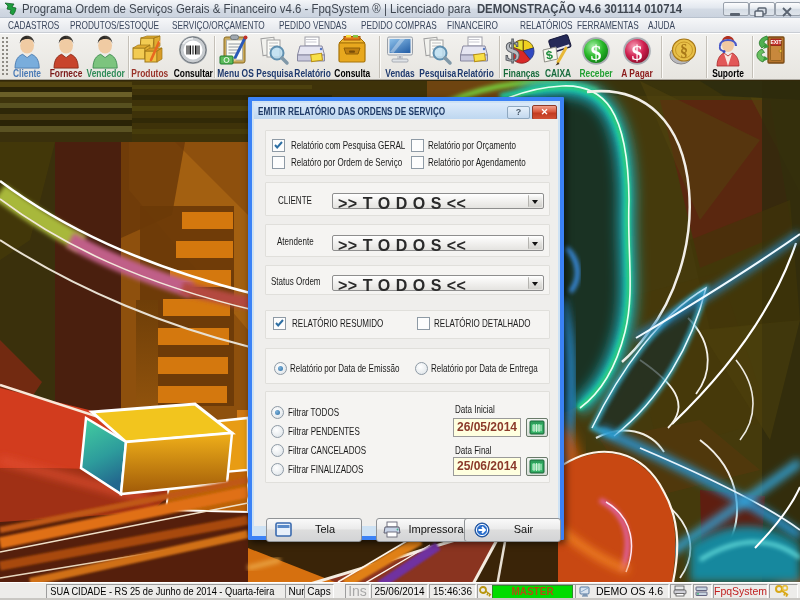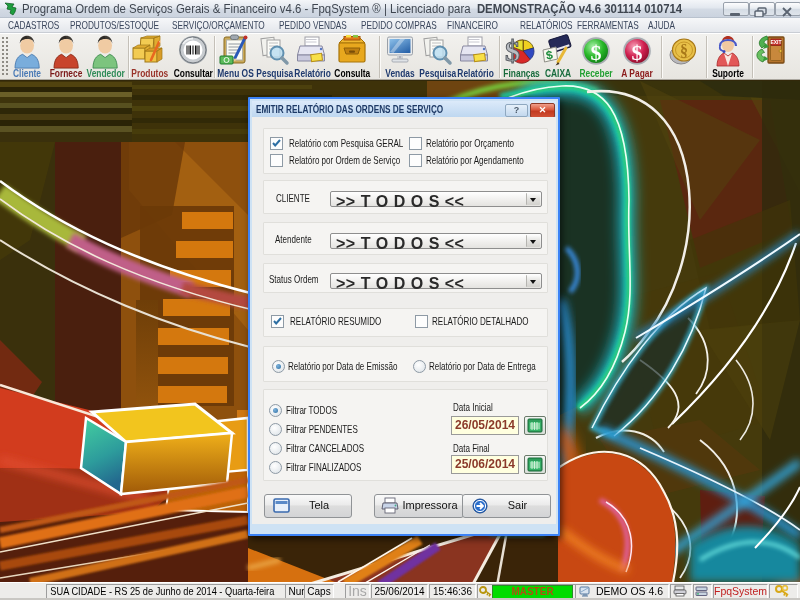--- a/index.html
+++ b/index.html
@@ -10,39 +10,39 @@
 .winbtn{top:2px;height:12px;width:24px;border:1px solid #98A0AB;border-radius:2px;background:linear-gradient(#FDFDFE,#E8ECF1 45%,#D4DBE4 50%,#DFE4EB);}
 #menubar{left:0;top:18px;width:800px;height:14px;background:linear-gradient(#F6F7F9,#E4E7EC);border-bottom:1px solid #C9CDD4;font-size:11px;color:#3A465C;}
 #menubar span{position:absolute;top:1px;white-space:nowrap;transform:scaleX(0.75);transform-origin:left top;}
 #toolbar{left:0;top:33px;width:800px;height:45px;background:linear-gradient(#F2F1EE,#E7E5E0);border-top:1px solid #FFFFFF;border-bottom:1px solid #ABA79F;}
 .tsep{position:absolute;top:36px;height:42px;width:1px;background:#C4C0B8;border-right:1px solid #FBFAF8;}
 .tlbl{position:absolute;top:68px;font-size:10px;font-weight:bold;white-space:nowrap;transform:scaleX(0.84);}
 .grip{position:absolute;left:2px;top:37px;width:8px;height:40px;background-image:radial-gradient(circle at 1.2px 1.2px,#8E8B84 1px,transparent 1.2px);background-size:4px 4px;}
 #statusbar{left:0;top:582px;width:800px;height:16px;background:#EDECEA;border-top:1px solid #FFFFFF;font-size:11px;color:#000;}
 .scell{position:absolute;top:1px;height:13px;border:1px solid;border-color:#9D9D9D #FDFDFD #FDFDFD #9D9D9D;background:#EDECEA;line-height:13px;white-space:nowrap;overflow:hidden;}
 #bottomframe{left:0;top:598px;width:800px;height:2px;background:#C9C7C3;}
-#dlg{left:248px;top:97px;width:308px;height:435px;background:#CEE2F4;border:2px solid #3b82f6;border-radius:1px;box-shadow:2px 3px 7px rgba(0,0,0,0.6);}
+#dlg{left:248px;top:97px;width:308px;height:435px;background:#CEE2F4;border:4px solid #3b82f6;border-radius:1px;box-shadow:2px 3px 7px rgba(0,0,0,0.6);}
 #dlg-title{position:absolute;left:2px;top:2px;right:2px;height:16px;background:linear-gradient(#DCEAFA,#BED7F0);}
 #dlg-title b{position:absolute;left:4px;top:2px;font-size:10.5px;color:#1E3A66;white-space:nowrap;transform:scaleX(0.78);transform-origin:left top;}
 #dlg-body{position:absolute;left:2px;top:18px;right:2px;bottom:10px;background:#EFEEEC;}
 .panel{position:absolute;left:11px;width:283px;background:#F5F4F2;border:1px solid #E0DFDB;border-radius:1px;}
 #btn-help{position:absolute;left:255px;top:5px;width:21px;height:11px;background:linear-gradient(#E6F0FA,#C3D8EE);border:1px solid #8FA8C0;border-radius:2px;color:#4A5A6A;font-size:9px;font-weight:bold;text-align:center;line-height:11px;}
 #btn-close{position:absolute;left:280px;top:4px;width:23px;height:13px;background:linear-gradient(#F0A08C,#D9563B 45%,#C23A20 55%,#D05034);border:1px solid #8E3A28;border-radius:2px;color:#fff;font-size:9px;font-weight:bold;text-align:center;line-height:12px;}
 .cb{position:absolute;width:11px;height:11px;background:#FDFDFD;border:1px solid #8E9AA5;}
 .cb svg{position:absolute;left:0px;top:0px;}
 .radio{position:absolute;width:11px;height:11px;border-radius:50%;background:radial-gradient(circle at 40% 35%,#FFFFFF,#E9EDF0 60%,#D8DEE4);border:1px solid #8E9AA5;}
 .radio.sel:after{content:"";position:absolute;left:3px;top:3px;width:5px;height:5px;border-radius:50%;background:radial-gradient(circle at 35% 35%,#7DB2DC,#2E6FA3);}
 .lab{position:absolute;font-size:11px;color:#1A1A1A;white-space:nowrap;transform:scaleX(0.73);transform-origin:left top;}
 .combo{position:absolute;left:78px;width:210px;height:14px;background:linear-gradient(#FFFFFF,#EFEEEC 60%,#E4E3E0);border:1px solid #8E8E8E;border-radius:2px;}
 .combo .ct{position:absolute;left:5px;top:1px;font-size:16px;font-weight:bold;color:#2A2A2A;letter-spacing:0.5px;white-space:nowrap;}
 .combo .cbtn{position:absolute;right:1px;top:1px;bottom:1px;width:13px;background:linear-gradient(#FDFDFD,#E3E2DF 50%,#D2D1CD);border-left:1px solid #B5B4B0;border-radius:1px;}
 .combo .cbtn:after{content:"";position:absolute;left:3px;top:5px;border-left:3.5px solid transparent;border-right:3.5px solid transparent;border-top:4px solid #111;}
 .datebox{position:absolute;width:66px;height:17px;background:#FFFFDF;border:1px solid #9A9A9A;font-size:12px;font-weight:bold;color:#8B3A2A;text-align:center;line-height:17px;}
 .calbtn{position:absolute;width:20px;height:17px;border:1px solid #6A7A6A;border-radius:2px;background:linear-gradient(#F2F4F2,#D8DED8);}
-.pushbtn{position:absolute;top:377px;height:22px;background:linear-gradient(#FAFAFA,#EBEBEB 45%,#DDDDDD 50%,#D3D4D6);border:1px solid #909396;border-radius:3px;font-size:11px;color:#111;}
+.pushbtn{position:absolute;top:399px;height:22px;background:linear-gradient(#FAFAFA,#EBEBEB 45%,#DDDDDD 50%,#D3D4D6);border:1px solid #909396;border-radius:3px;font-size:11px;color:#111;padding-left:8px;}
 .pushbtn .pt{position:absolute;width:100%;text-align:center;top:4px;left:11px;}
 </style>
 </head>
 <body>
 
 <div class="abs" id="bgart" style="left:0;top:81px;width:800px;height:501px;overflow:hidden;">
 <svg width="800" height="501" viewBox="0 81 800 501">
 <defs>
 <filter id="b1" x="-20%" y="-20%" width="140%" height="140%">
           <feGaussianBlur stdDeviation="1"></feGaussianBlur>

